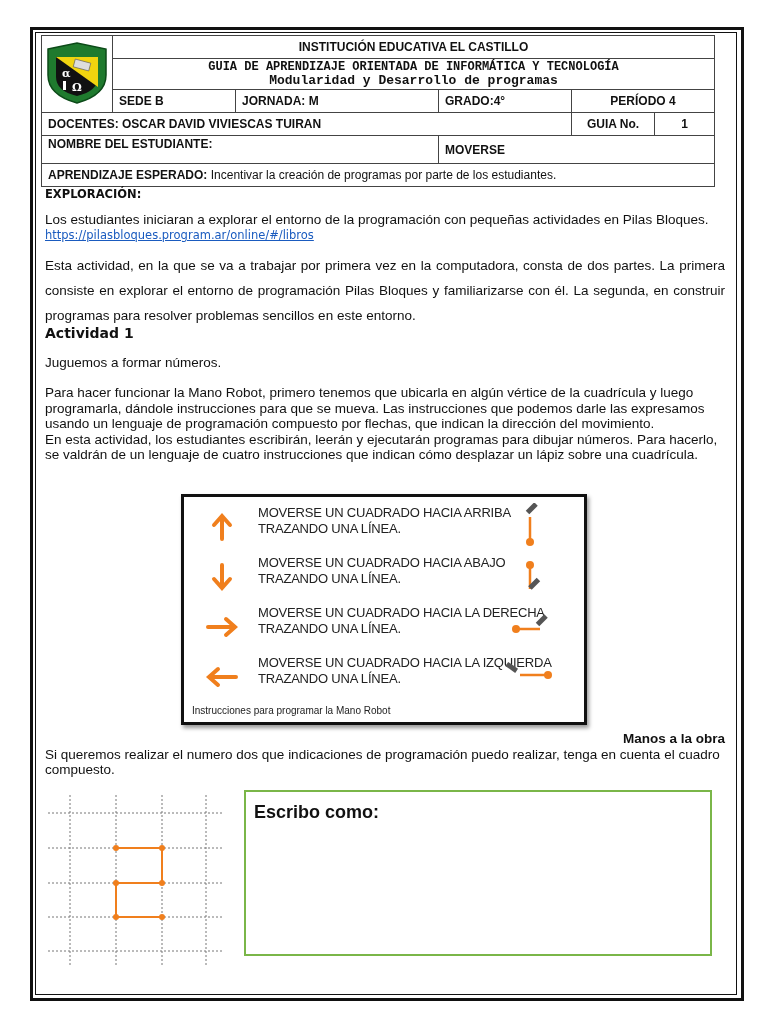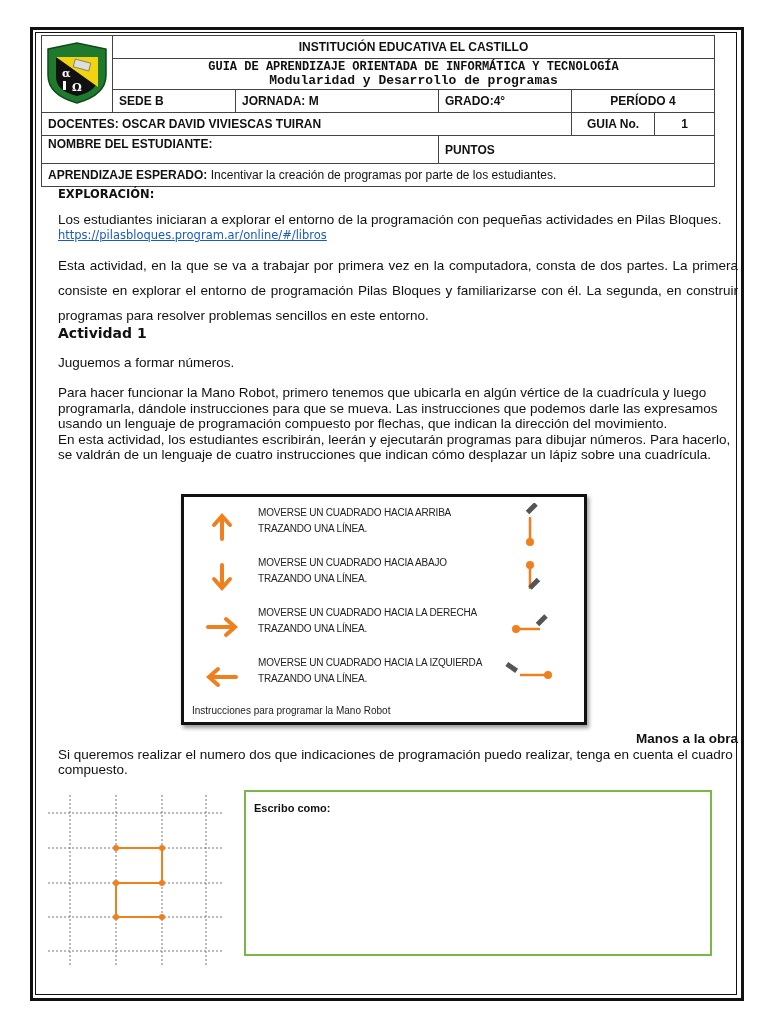--- a/index.html
+++ b/index.html
@@ -4,34 +4,34 @@
 <style>
   html, body { margin:0; padding:0; background:#fff; }
   body { width:768px; height:1024px; position:relative; overflow:hidden; font-family:"Liberation Sans", sans-serif; color:#111; }
   .page-border-outer { position:absolute; left:30px; top:27px; width:708px; height:968px; border:3px solid #111; }
   .page-border-inner { position:absolute; left:35px; top:32px; width:700px; height:961px; border:1px solid #111; }
   .hdr { position:absolute; left:41px; top:35px; width:674px; border-collapse:collapse; font-size:12px; font-weight:bold; }
   .hdr td { border:1px solid #444; padding:0 6px; height:22px; vertical-align:middle; }
   .logo-cell { width:70px; text-align:center; padding:0 !important; }
   .c { text-align:center; }
   .normal { font-weight:normal; font-size:12px; }
-  .section { position:absolute; left:58px; width:680px; font-size:13.5px; line-height:15.5px; }
+  .section { position:absolute; left:45px; width:680px; font-size:13.5px; line-height:15.5px; }
   .h-small { font-family:"DejaVu Sans", sans-serif; font-size:11.5px; font-weight:bold; }
   .link { color:#1a5bbf; text-decoration:underline; font-size:11.5px; font-family:"DejaVu Sans", sans-serif; }
   .h-act { font-family:"DejaVu Sans", sans-serif; font-weight:bold; font-size:14px; }
   .just { text-align:justify; }
   .instr-box { position:absolute; left:181px; top:494px; width:400px; height:225px; border:3px solid #111; box-shadow:2px 3px 4px #999; background:#fff; }
   .instr-row { position:absolute; left:0; width:400px; height:48px; }
   .instr-arrow { position:absolute; left:18px; top:4px; width:40px; height:40px; }
-  .instr-text { position:absolute; left:74px; top:2px; font-size:10px; line-height:16px; color:#222; font-family:"Liberation Sans", sans-serif; letter-spacing:-0.2px; }
+  .instr-text { position:absolute; left:74px; top:2px; font-size:13px; line-height:16px; color:#222; font-family:"Liberation Sans", sans-serif; letter-spacing:-0.2px; }
   .instr-glyph { position:absolute; left:320px; top:0; width:60px; height:48px; }
   .instr-caption { position:absolute; left:8px; bottom:6px; font-size:10px; color:#222; }
   .grid-svg { position:absolute; left:48px; top:795px; }
   .answer-box { position:absolute; left:244px; top:790px; width:464px; height:162px; border:2px solid #7ab648; }
-  .answer-label { position:absolute; left:8px; top:10px; font-weight:bold; font-size:11px; }
+  .answer-label { position:absolute; left:8px; top:10px; font-weight:bold; font-size:18px; }
 </style>
 </head>
 <body>
 
 <div class="page-border-outer"></div>
 <div class="page-border-inner"></div>
 
 <table class="hdr">
   <tbody>
       <tr>
@@ -68,21 +68,21 @@
               <tr>
           <td style="border:none; border-right:1px solid #444; height:20px; width:70px; text-align:center;">GUIA No.</td>
           <td style="border:none; text-align:center;">1</td>
         </tr>
       </tbody>
           </table>
     </td>
   </tr>
   <tr>
     <td colspan="3" style="height:26px; vertical-align:top; padding-top:1px;">NOMBRE DEL ESTUDIANTE:</td>
-    <td colspan="2">PUNTOS</td>
+    <td colspan="2">MOVERSE</td>
   </tr>
   <tr>
     <td colspan="5" style="height:22px;">
       <span>APRENDIZAJE ESPERADO:</span><span class="normal"> Incentivar la creación de programas por parte de los estudiantes.</span>
     </td>
   </tr>
 </tbody>
   </table>
 
 <div class="section" style="top:187px;">

